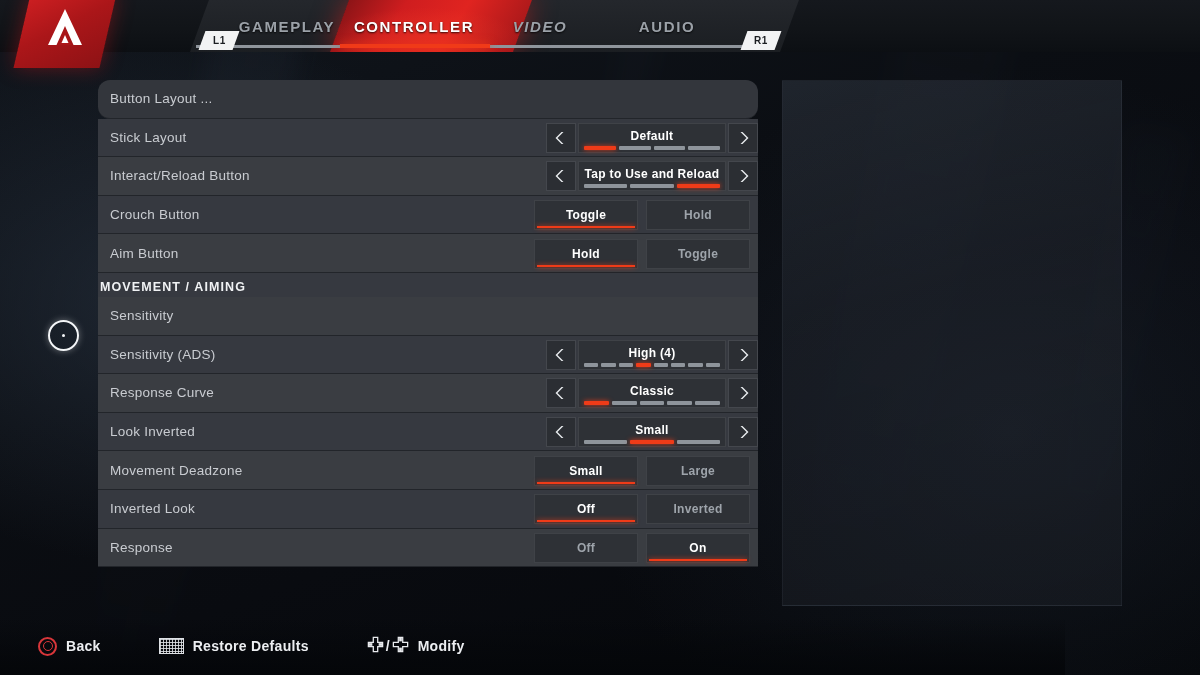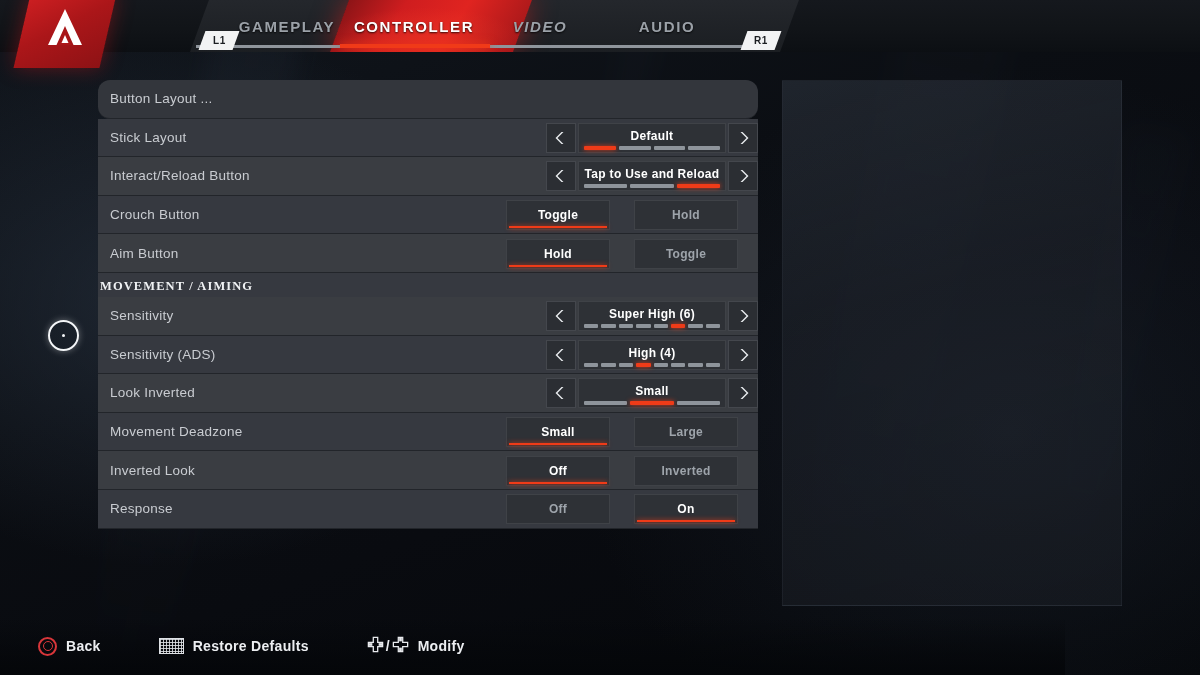--- a/index.html
+++ b/index.html
@@ -152,21 +152,20 @@
   }
 
   
   .section {
     height: 24px;
     display: flex; align-items: flex-end;
     background: transparent;
     border: none;
     padding-left: 2px;
     padding-bottom: 3px;
-    font-family: Liberation Serif, serif;
   }
   .section-label {
     font-size: 12.5px; font-weight: 700;
     letter-spacing: 1.1px;
     color: #f0f2f4;
   }
 
   
   .ctrl {
     position: absolute; right: 0; top: 0;
@@ -212,21 +211,21 @@
     height: 4px;
     background: #8e949b;
     border-radius: 1px;
   }
   .seg.on {
     background: #ef3b18;
     box-shadow: 0 0 5px rgba(239,59,24,.85);
   }
 
   
-  .pair { display: flex; gap: 24px; padding-right: 20px; }
+  .pair { display: flex; gap: 8px; padding-right: 8px; }
   .opt {
     position: relative;
     width: 104px; height: 30px;
     background: #2e3136;
     border: 1px solid #3f4247;
     display: flex; align-items: center; justify-content: center;
     font-size: 12px; font-weight: 700; letter-spacing: .3px;
     color: #9ea4ab;
     cursor: pointer;
   }
@@ -410,60 +409,60 @@
             <div class="opt on">Hold</div>
             <div class="opt">Toggle</div>
           </div>
         </div>
       </div>
       <div class="row section">
         <div class="section-label">MOVEMENT / AIMING</div>
       </div>
       <div class="row">
         <div class="row-label">Sensitivity</div>
-        <div class="ctrl">
-          <div class="arrow">
-            <svg width="20" height="20" viewBox="0 0 20 20" aria-hidden="true">
-              <path d="M12.5 4 L6.5 10 L12.5 16 L10.5 16 L4.5 10 L10.5 4 Z" fill="#e6e9ec"></path>
-            </svg>
-          </div>
-          <div class="spinner">
-            <div class="spinner-value">Super High  (6)</div>
-            <div class="segments">
-              <div class="seg"></div>
-              <div class="seg"></div>
-              <div class="seg"></div>
-              <div class="seg"></div>
-              <div class="seg"></div>
-              <div class="seg on"></div>
-              <div class="seg"></div>
-              <div class="seg"></div>
-            </div>
-          </div>
-          <div class="arrow">
-            <svg width="20" height="20" viewBox="0 0 20 20" aria-hidden="true">
-              <path d="M7.5 4 L13.5 10 L7.5 16 L9.5 16 L15.5 10 L9.5 4 Z" fill="#e6e9ec"></path>
-            </svg>
-          </div>
-        </div>
       </div>
       <div class="row">
         <div class="row-label">Sensitivity  (ADS)</div>
         <div class="ctrl">
           <div class="arrow">
             <svg width="20" height="20" viewBox="0 0 20 20" aria-hidden="true">
               <path d="M12.5 4 L6.5 10 L12.5 16 L10.5 16 L4.5 10 L10.5 4 Z" fill="#e6e9ec"></path>
             </svg>
           </div>
           <div class="spinner">
             <div class="spinner-value">High  (4)</div>
             <div class="segments">
               <div class="seg"></div>
               <div class="seg"></div>
               <div class="seg"></div>
+              <div class="seg on"></div>
+              <div class="seg"></div>
+              <div class="seg"></div>
+              <div class="seg"></div>
+              <div class="seg"></div>
+            </div>
+          </div>
+          <div class="arrow">
+            <svg width="20" height="20" viewBox="0 0 20 20" aria-hidden="true">
+              <path d="M7.5 4 L13.5 10 L7.5 16 L9.5 16 L15.5 10 L9.5 4 Z" fill="#e6e9ec"></path>
+            </svg>
+          </div>
+        </div>
+      </div>
+      <div class="row">
+        <div class="row-label">Response Curve</div>
+        <div class="ctrl">
+          <div class="arrow">
+            <svg width="20" height="20" viewBox="0 0 20 20" aria-hidden="true">
+              <path d="M12.5 4 L6.5 10 L12.5 16 L10.5 16 L4.5 10 L10.5 4 Z" fill="#e6e9ec"></path>
+            </svg>
+          </div>
+          <div class="spinner">
+            <div class="spinner-value">Classic</div>
+            <div class="segments">
               <div class="seg on"></div>
               <div class="seg"></div>
               <div class="seg"></div>
               <div class="seg"></div>
               <div class="seg"></div>
             </div>
           </div>
           <div class="arrow">
             <svg width="20" height="20" viewBox="0 0 20 20" aria-hidden="true">
               <path d="M7.5 4 L13.5 10 L7.5 16 L9.5 16 L15.5 10 L9.5 4 Z" fill="#e6e9ec"></path>

